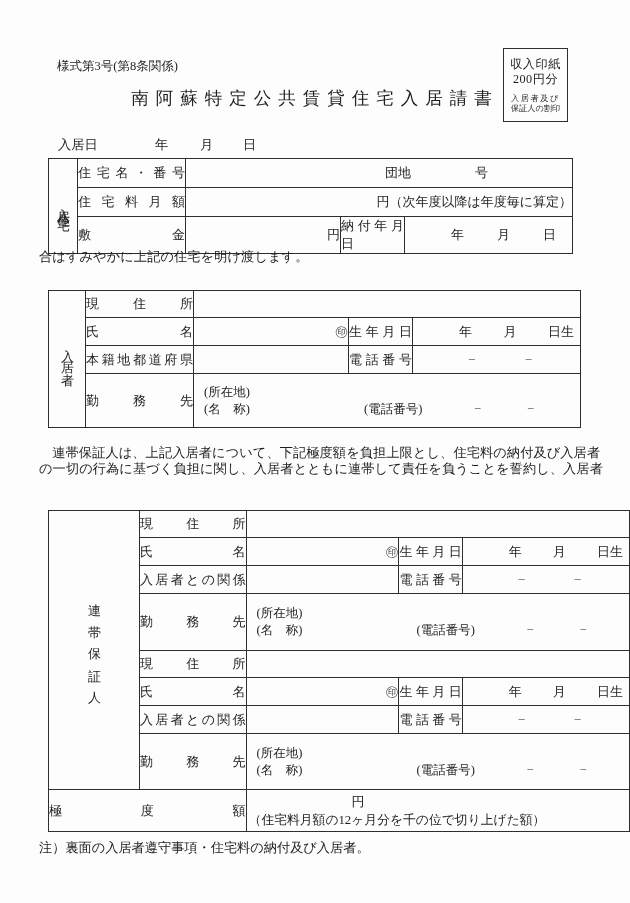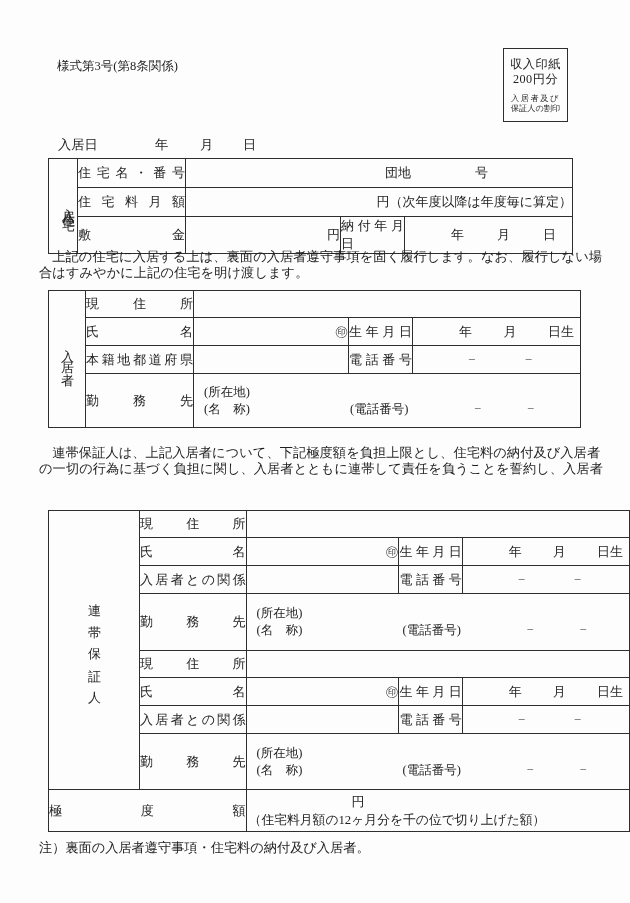--- a/index.html
+++ b/index.html
@@ -18,21 +18,21 @@
   .stamp-line{font-size:12.2px; line-height:15px; letter-spacing:0.5px; white-space:nowrap;}
   .stamp-note{font-size:8.2px; line-height:10px; white-space:nowrap;}
   .stamp-note.first{margin-top:7px; letter-spacing:1.6px;}
   .datebar span{position:absolute; top:136px; font-size:13.2px; white-space:nowrap;font-family:Liberation Serif, serif;}
 
   
   .t{position:absolute; left:48px; border-collapse:collapse; table-layout:fixed;}
   .t td{border:1px solid #2e2e2e; padding:0; font-size:13px; vertical-align:middle;
         overflow:hidden; box-sizing:border-box;}
   .c0{width:29px;} .c1{width:108px;} .c2{width:155px;} .c3{width:64px;} .c4{width:168px;}
-  .h27 td{height:27px;} .h28 td{height:28px;} .h29 td{height:29px;text-align:right;}
+  .h27 td{height:27px;} .h28 td{height:28px;} .h29 td{height:29px;}
   .h42 td{height:42px;} .h54 td{height:54px;} .h56 td{height:56px;} .h57 td{height:57px;}
 
   .vcell{text-align:center;}
   .vtext{writing-mode:vertical-rl; text-orientation:upright; display:inline-block;}
   .ls3{letter-spacing:3px;} .ls12{letter-spacing:12px;} .ls22{letter-spacing:22px;}
 
   .lab{text-align:justify; text-align-last:justify; padding:0 10px;}
   .lab-long{text-align:justify; text-align-last:justify; padding:0 6px; font-size:12.3px;margin-top:12px;}
   .slab{text-align:justify; text-align-last:justify; padding:0 3px; font-size:12.3px;}
 
@@ -44,21 +44,21 @@
 
   .ymd{height:100%; display:flex; align-items:center; justify-content:space-between;
        padding:0 16px 0 46px;}
   .ymd-birth{padding-right:6px;}
   .phone{height:100%; display:flex; align-items:center; justify-content:space-between;
        padding:0 48px 0 55px; color:#4a4a4a;}
 
   .work{height:100%; display:flex; flex-direction:column; justify-content:center;}
   .work-line{position:relative; height:17px; line-height:17px; font-size:12.5px;}
   .work-line > span{position:absolute; white-space:nowrap;}
-  .wl-a{left:10px;} .wl-b{left:156px;} .wl-c{left:280px; color:#4a4a4a;} .wl-d{left:333px; color:#4a4a4a;}
+  .wl-a{left:10px;} .wl-b{left:170px;} .wl-c{left:280px; color:#4a4a4a;} .wl-d{left:333px; color:#4a4a4a;}
 
   .limit-lab{text-align:justify; text-align-last:justify; padding:0 24px 0 38px;}
   .limit-cell{height:100%; display:flex; flex-direction:column; justify-content:center;
       line-height:18px;}
   .limit-yen{padding-left:105px;}
   .limit-note{padding-left:2px; font-size:12.8px;}
 
   .seal{text-align:right; padding-right:10px; font-size:14px;}
 
   .para{position:absolute; left:39px;}
@@ -72,20 +72,21 @@
 
   <div class="abs form-number">様式第3号(第8条関係)</div>
 
   <div class="abs stamp-box">
     <div class="stamp-line">収入印紙</div>
     <div class="stamp-line">200円分</div>
     <div class="stamp-note first">入居者及び</div>
     <div class="stamp-note">保証人の割印</div>
   </div>
 
+  <div class="abs doc-title">南阿蘇特定公共賃貸住宅入居請書</div>
 
   <div class="datebar">
     <span style="left:58px">入居日</span>
     <span style="left:155px">年</span>
     <span style="left:200px">月</span>
     <span style="left:243px">日</span>
   </div>
 
   <table class="t" style="top:158px">
     <colgroup>
@@ -121,21 +122,20 @@
           <span>年</span>
           <span>月</span>
           <span>日</span>
         </div>
       </td>
     </tr>
   </tbody>
     </table>
 
   <div class="para" style="top:249px">
-    <div class="para-line">　上記の住宅に入居する上は、裏面の入居者遵守事項を固く履行します。なお、履行しない場</div>
     <div class="para-line">合はすみやかに上記の住宅を明け渡します。</div>
   </div>
 
   <table class="t" style="top:290px">
     <colgroup>
         <col class="c0">
         <col class="c1">
         <col class="c2">
         <col class="c3">
         <col class="c4">

